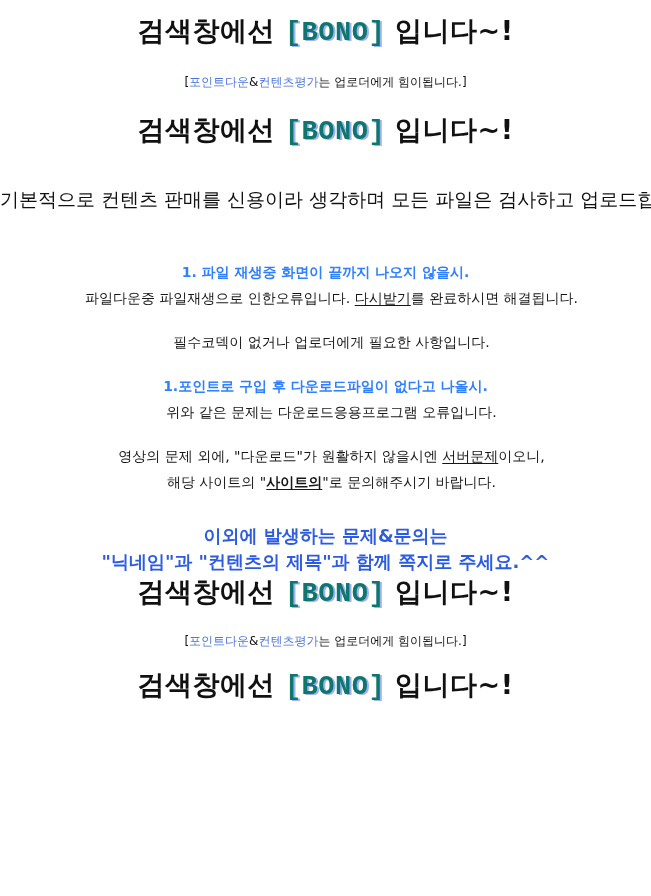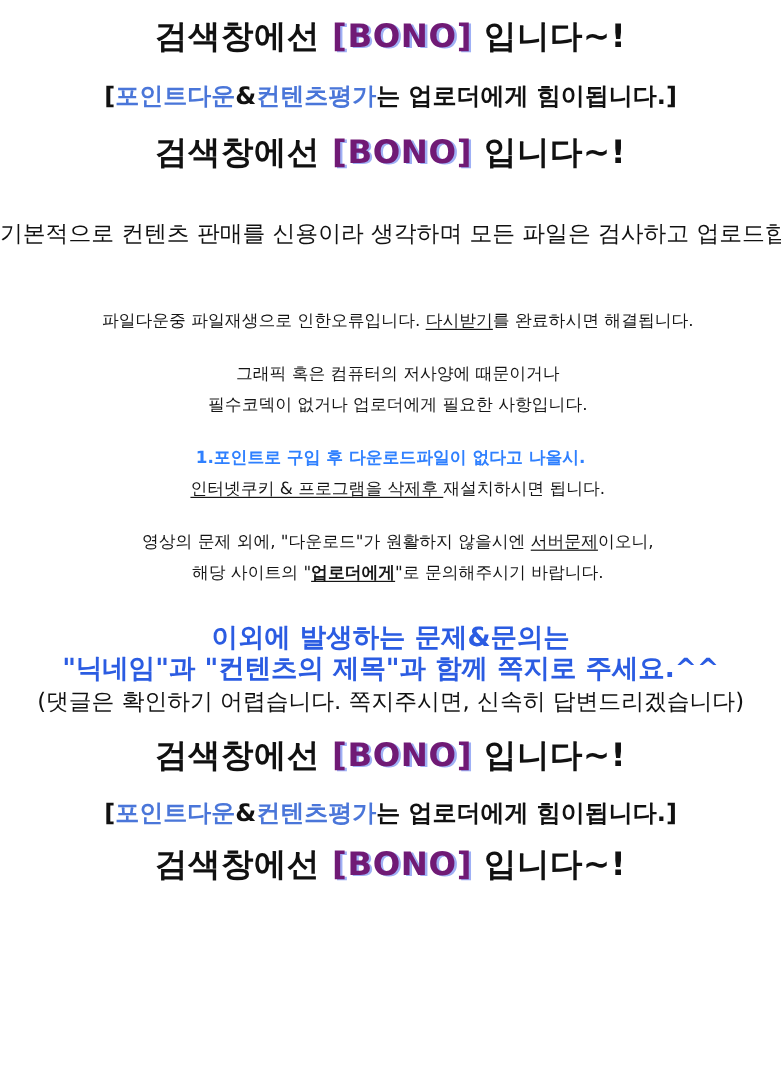--- a/index.html
+++ b/index.html
@@ -21,26 +21,27 @@
   .banner {
     font-size: 27px;
     font-weight: bold;
     color: #111111;
     line-height: 34px;
     margin: 0 0 22px 0;
     white-space: nowrap;
     letter-spacing: 0.5px;
   }
   .banner .bono {
-    color: #701a75;
+    color: #0f766e;
     text-shadow: 2px 1px 0 #9fb0f5;
+    font-family: Liberation Mono, monospace;
   }
   .subtitle {
-    font-size: 20px;
-    font-weight: bold;
+    font-size: 12px;
+    font-weight: normal;
     color: #111111;
     line-height: 21px;
     margin: 0 0 20px 0;
     white-space: nowrap;
   }
   .subtitle .blue-word {
     color: #4a76d9;
   }
   .banner.second {
     margin-bottom: 38px;
@@ -72,21 +73,21 @@
   }
   .u { text-decoration: underline; text-underline-offset: 2px; }
   .b { font-weight: bold; }
   .footer-blue {
     margin: 28px 0 0 0;
   }
   .footer-blue p {
     margin: 0;
     color: #2b5ce2;
     font-weight: bold;
-    font-size: 22px;
+    font-size: 18px;
     line-height: 26px;
     white-space: nowrap;
   }
   .paren-note {
     font-size: 19px;
     color: #111111;
     line-height: 28px;
     margin: 0 0 14px 0;
     white-space: nowrap;
   }
@@ -101,44 +102,43 @@
 
   <h1 class="banner"><span>검색창에선 </span><span class="bono">[BONO]</span><span> 입니다~!</span></h1>
 
   <p class="subtitle"><span>[</span><span class="blue-word">포인트다운</span><span>&amp;</span><span class="blue-word">컨텐츠평가</span><span>는 업로더에게 힘이됩니다.</span><span>]</span></p>
 
   <h1 class="banner second"><span>검색창에선 </span><span class="bono">[BONO]</span><span> 입니다~!</span></h1>
 
   <p class="statement">기본적으로 컨텐츠 판매를 신용이라 생각하며 모든 파일은 검사하고 업로드합니다</p>
 
   <section class="faq">
+    <p class="faq-header">1. 파일 재생중 화면이 끝까지 나오지 않을시.</p>
     <p class="faq-line"><span>파일다운중 파일재생으로 인한오류입니다. </span><span class="u">다시받기</span><span>를 완료하시면 해결됩니다.</span></p>
   </section>
 
   <section class="faq">
-    <p class="faq-line"><span>그래픽 혹은 컴퓨터의 저사양에 때문이거나</span></p>
     <p class="faq-line"><span>필수코덱이 없거나 업로더에게 필요한 사항입니다.</span></p>
   </section>
 
   <section class="faq">
     <p class="faq-header">1.포인트로 구입 후 다운로드파일이 없다고 나올시.</p>
-    <p class="faq-line"><span class="u">인터넷쿠키 &amp; 프로그램을 삭제후 </span><span>재설치하시면 됩니다.</span></p>
+    <p class="faq-line"><span>위와 같은 문제는 다운로드응용프로그램 오류입니다.</span></p>
   </section>
 
   <section class="faq">
     <p class="faq-line"><span>영상의 문제 외에, "다운로드"가 원활하지 않을시엔 </span><span class="u">서버문제</span><span>이오니,</span></p>
-    <p class="faq-line"><span>해당 사이트의 "</span><span class="u b">업로더에게</span><span>"로 문의해주시기 바랍니다.</span></p>
+    <p class="faq-line"><span>해당 사이트의 "</span><span class="u b">사이트의</span><span>"로 문의해주시기 바랍니다.</span></p>
   </section>
 
   <div class="footer-blue">
     <p>이외에 발생하는 문제&amp;문의는</p>
     <p>"닉네임"과 "컨텐츠의 제목"과 함께 쪽지로 주세요.^^</p>
   </div>
 
-  <p class="paren-note">(댓글은 확인하기 어렵습니다. 쪽지주시면, 신속히 답변드리겠습니다)</p>
 
   <h1 class="banner third"><span>검색창에선 </span><span class="bono">[BONO]</span><span> 입니다~!</span></h1>
 
   <p class="subtitle bottom"><span>[</span><span class="blue-word">포인트다운</span><span>&amp;</span><span class="blue-word">컨텐츠평가</span><span>는 업로더에게 힘이됩니다.</span><span>]</span></p>
 
   <h1 class="banner fourth"><span>검색창에선 </span><span class="bono">[BONO]</span><span> 입니다~!</span></h1>
 
 </div>
 
 </body></html>

